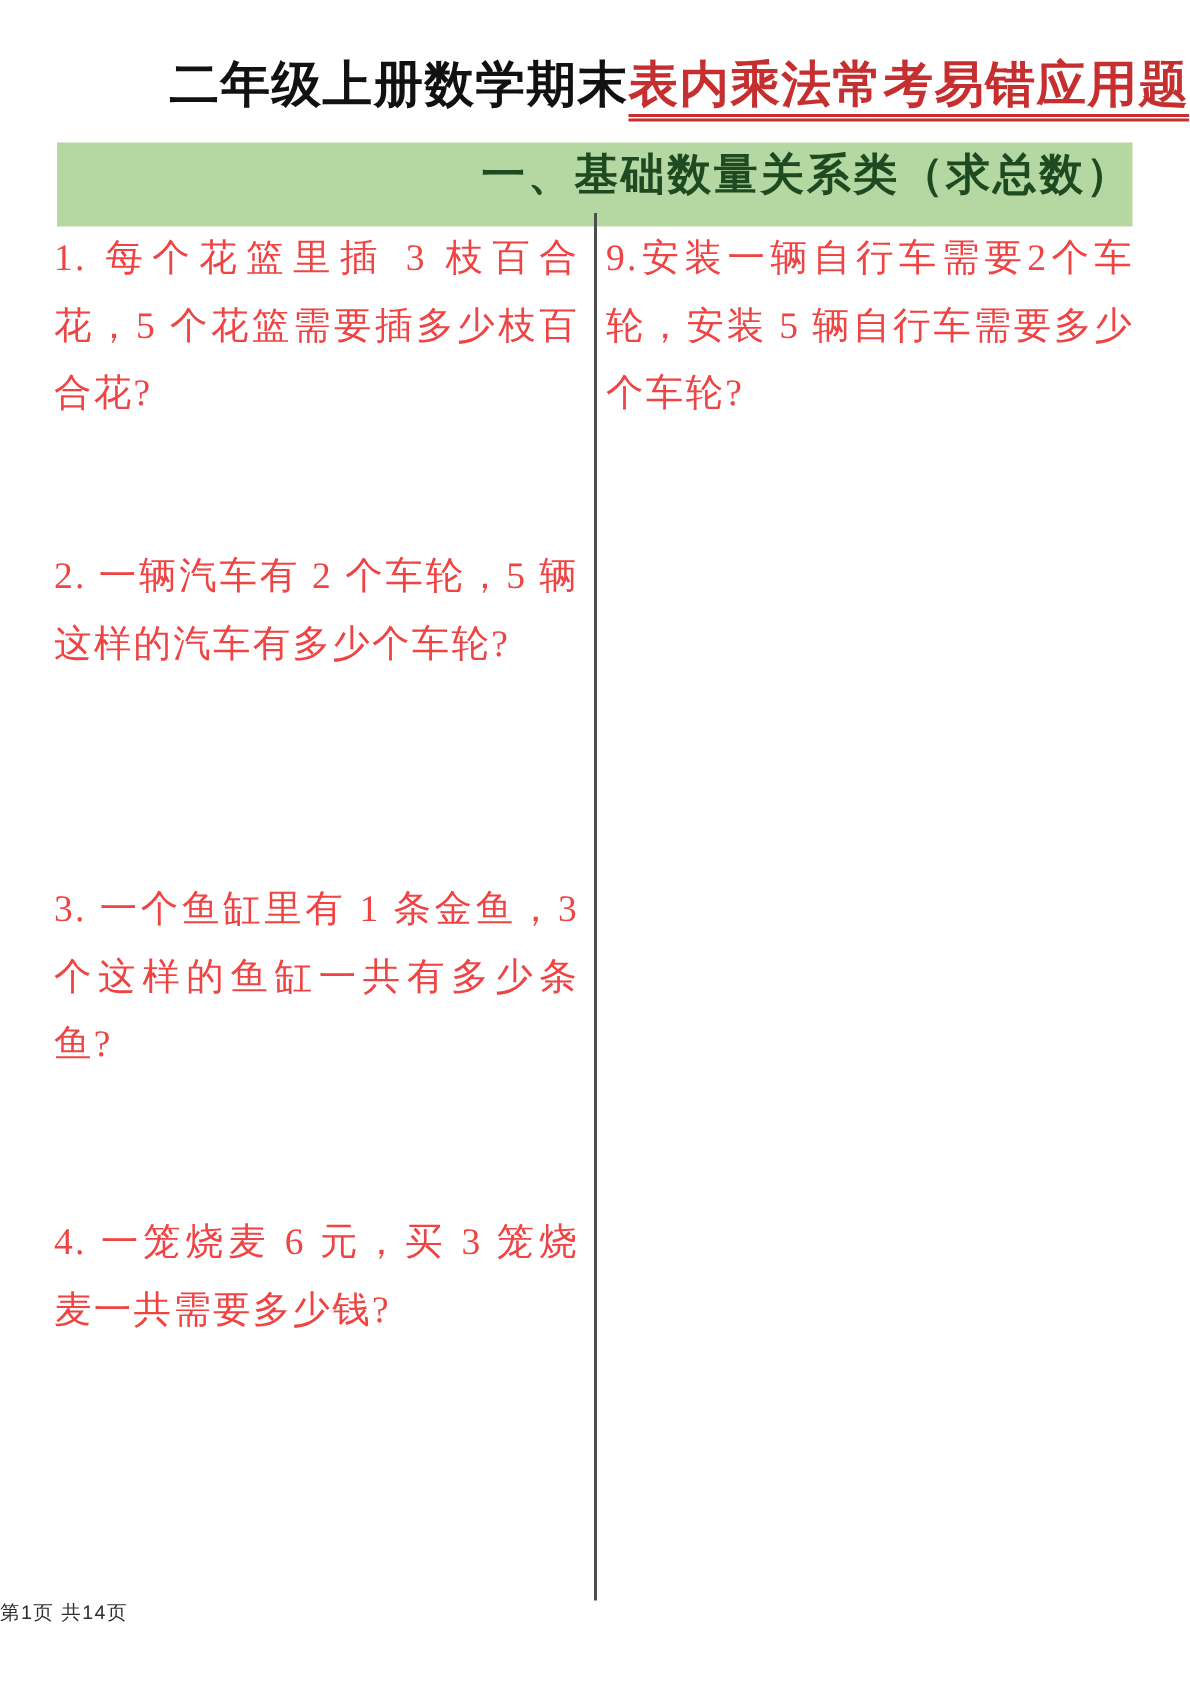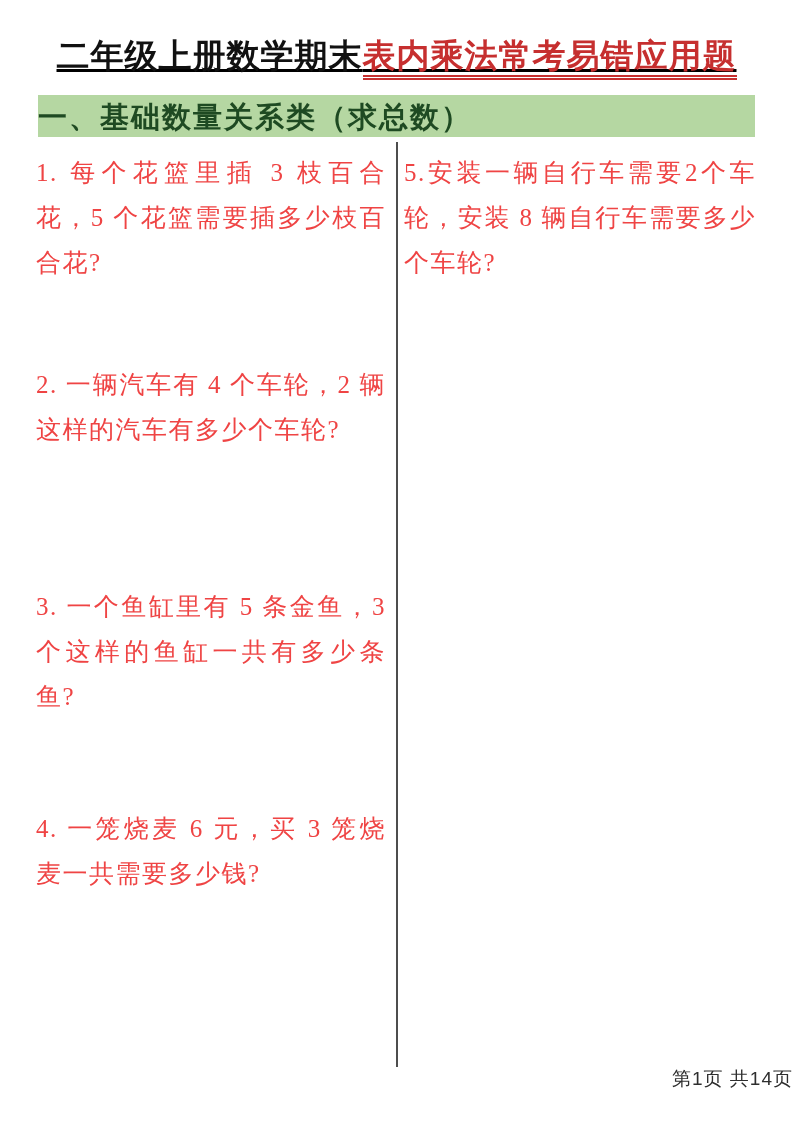--- a/index.html
+++ b/index.html
@@ -16,45 +16,44 @@
     font-family: "Liberation Serif", "DejaVu Serif", serif;
   }
 
   
   .title {
     position: absolute;
     top: 34px;
     left: 0;
     width: 100%;
     margin: 0;
-    text-align: center;
+    text-align: right;
     font-size: 33px;
     font-weight: bold;
     letter-spacing: 1px;
     white-space: nowrap;
-    text-decoration: underline;
   }
   .title-black {
     color: #111111;
   }
   .title-red {
     color: #c62f2f;
     border-bottom: 5px double #c62f2f;
     padding-bottom: 1px;
   }
 
   
   .section-banner {
     position: absolute;
     top: 95px;
     left: 38px;
     width: 717px;
-    height: 42px;
+    height: 56px;
     background: #b5d7a2;
-    text-align: left;
+    text-align: right;
   }
   .section-banner span {
     display: inline-block;
     line-height: 45px;
     font-size: 29px;
     font-weight: bold;
     color: #1e4a22;
     letter-spacing: 2px;
   }
 
@@ -98,46 +97,46 @@
   .p6 { top: 234px; }
   .p7 { top: 500px; }
   .p8 { top: 690px; }
 
   
   .footer {
     position: absolute;
     top: 1066px;
     left: 0;
     width: 100%;
-    text-align: right;
-    font-size: 19px;
+    text-align: left;
+    font-size: 13px;
     color: #2e2e2e;
     letter-spacing: 1px;
     font-family: "Liberation Sans", "DejaVu Sans", sans-serif;
   }
 </style>
 </head>
 <body>
 
 <div class="page">
 
   <h1 class="title"><span class="title-black">二年级上册数学期末</span><span class="title-red">表内乘法常考易错应用题</span></h1>
 
   <div class="section-banner">
     <span>一、基础数量关系类（求总数）</span>
   </div>
 
   <div class="col col-left">
     <div class="problem p1">1. 每个花篮里插 3 枝百合花，5 个花篮需要插多少枝百合花?</div>
-    <div class="problem p2">2. 一辆汽车有 4 个车轮，2 辆这样的汽车有多少个车轮?</div>
-    <div class="problem p3">3. 一个鱼缸里有 5 条金鱼，3 个这样的鱼缸一共有多少条鱼?</div>
+    <div class="problem p2">2. 一辆汽车有 2 个车轮，5 辆这样的汽车有多少个车轮?</div>
+    <div class="problem p3">3. 一个鱼缸里有 1 条金鱼，3 个这样的鱼缸一共有多少条鱼?</div>
     <div class="problem p4">4. 一笼烧麦 6 元，买 3 笼烧麦一共需要多少钱?</div>
   </div>
 
   <div class="divider"></div>
 
   <div class="col col-right">
-    <div class="problem p5">5.安装一辆自行车需要2个车轮，安装 8 辆自行车需要多少个车轮?</div>
+    <div class="problem p5">9.安装一辆自行车需要2个车轮，安装 5 辆自行车需要多少个车轮?</div>
   </div>
 
   <div class="footer">第1页 共14页</div>
 
 </div>
 
 </body></html>

